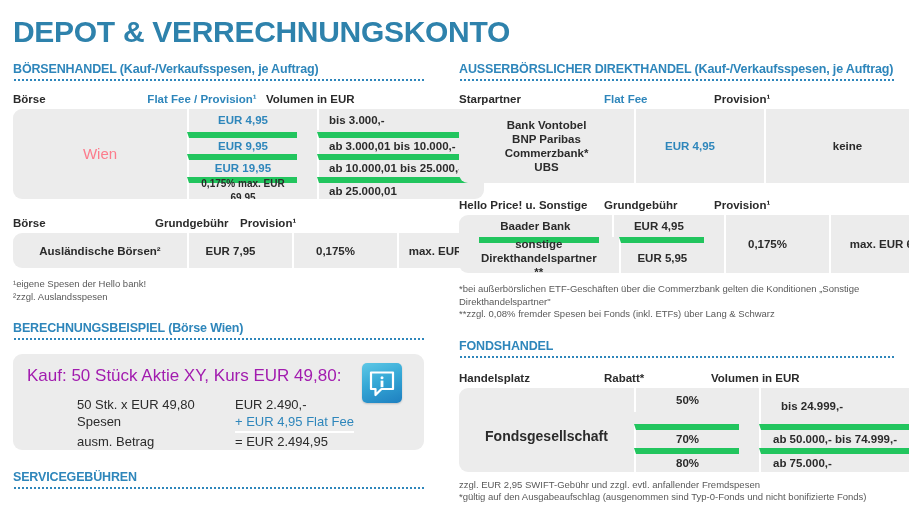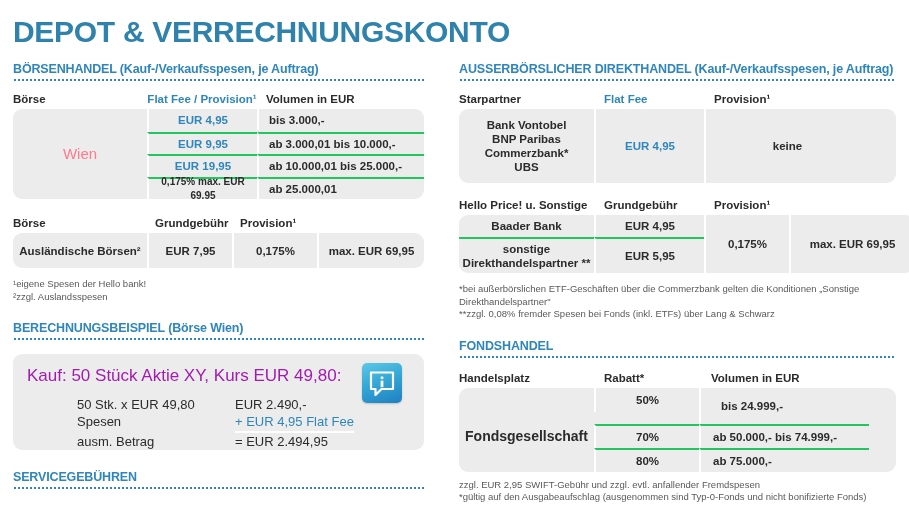--- a/index.html
+++ b/index.html
@@ -103,26 +103,27 @@
     font-size: 11.5px;
     font-weight: bold;
     color: #2b2b2b;
     display: flex;
     align-items: center;
     justify-content: center;
     text-align: center;
     box-sizing: border-box;
     line-height: 14px;
     padding: 4px 2px;
+    margin-left: 20px;
   }
   .td.blue { color: #2e86bb; }
   .td.l { justify-content: flex-start; text-align: left; padding-left: 10px; }
   .td.small { font-size: 10px; }
   .sep-v { border-left: 2px solid #ffffff; }
-  .sep-h { border-top: 2px solid #22c55e; }
+  .sep-h { border-top: 6px solid #22c55e; }
 
   .wien-cell {
     color: #fc7c8c;
     font-size: 15px;
     font-weight: normal;
   }
 
   
   .fnotes {
     margin: 10px 13px 0 13px;

